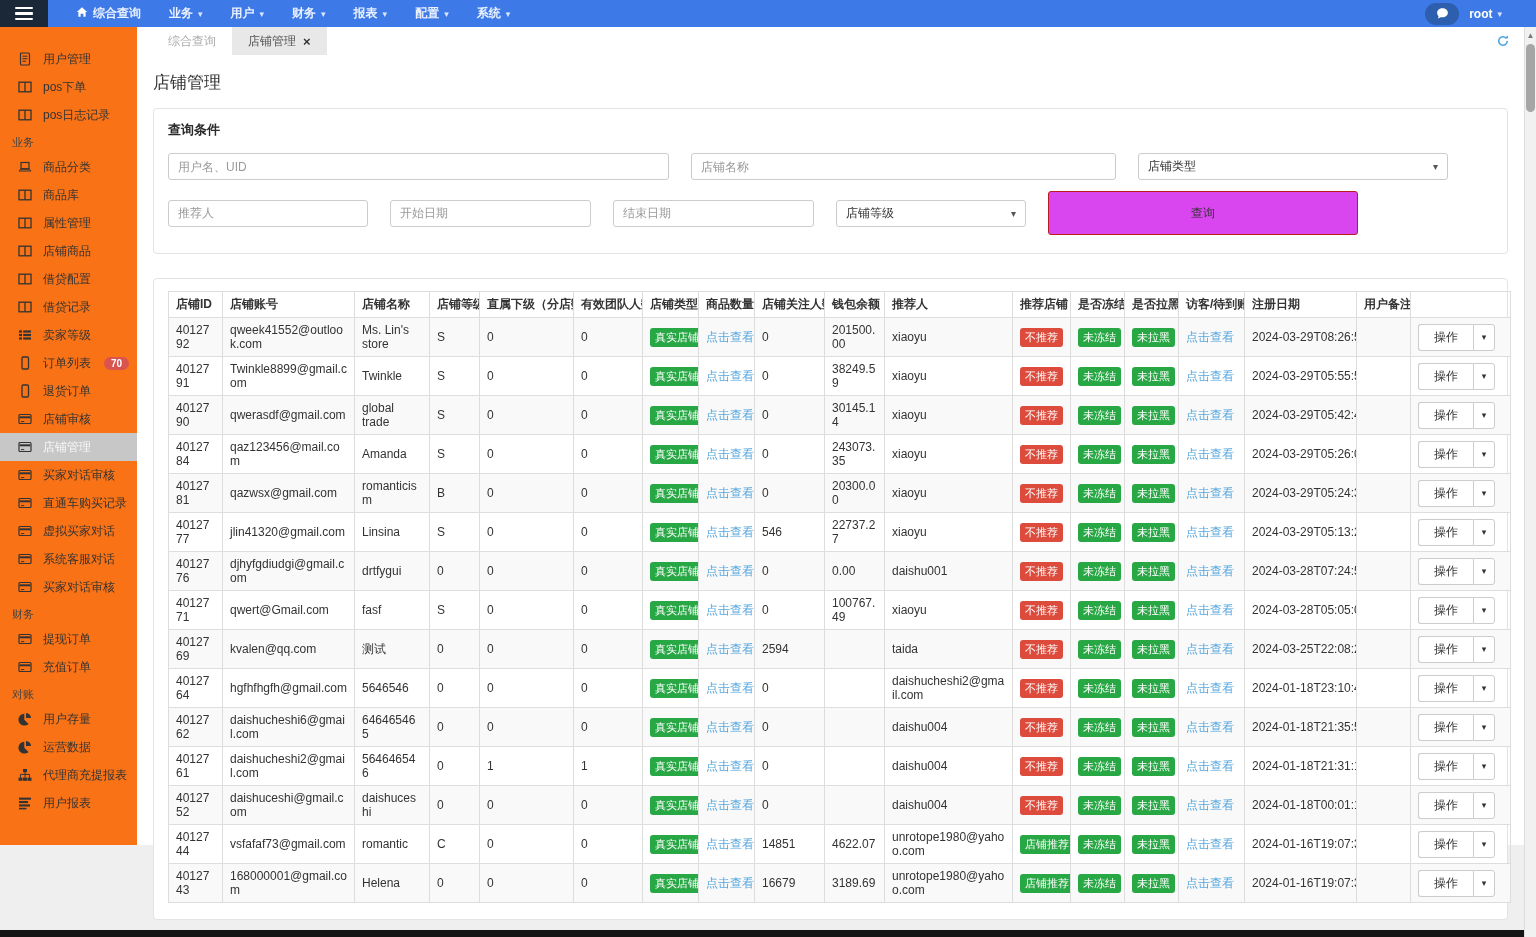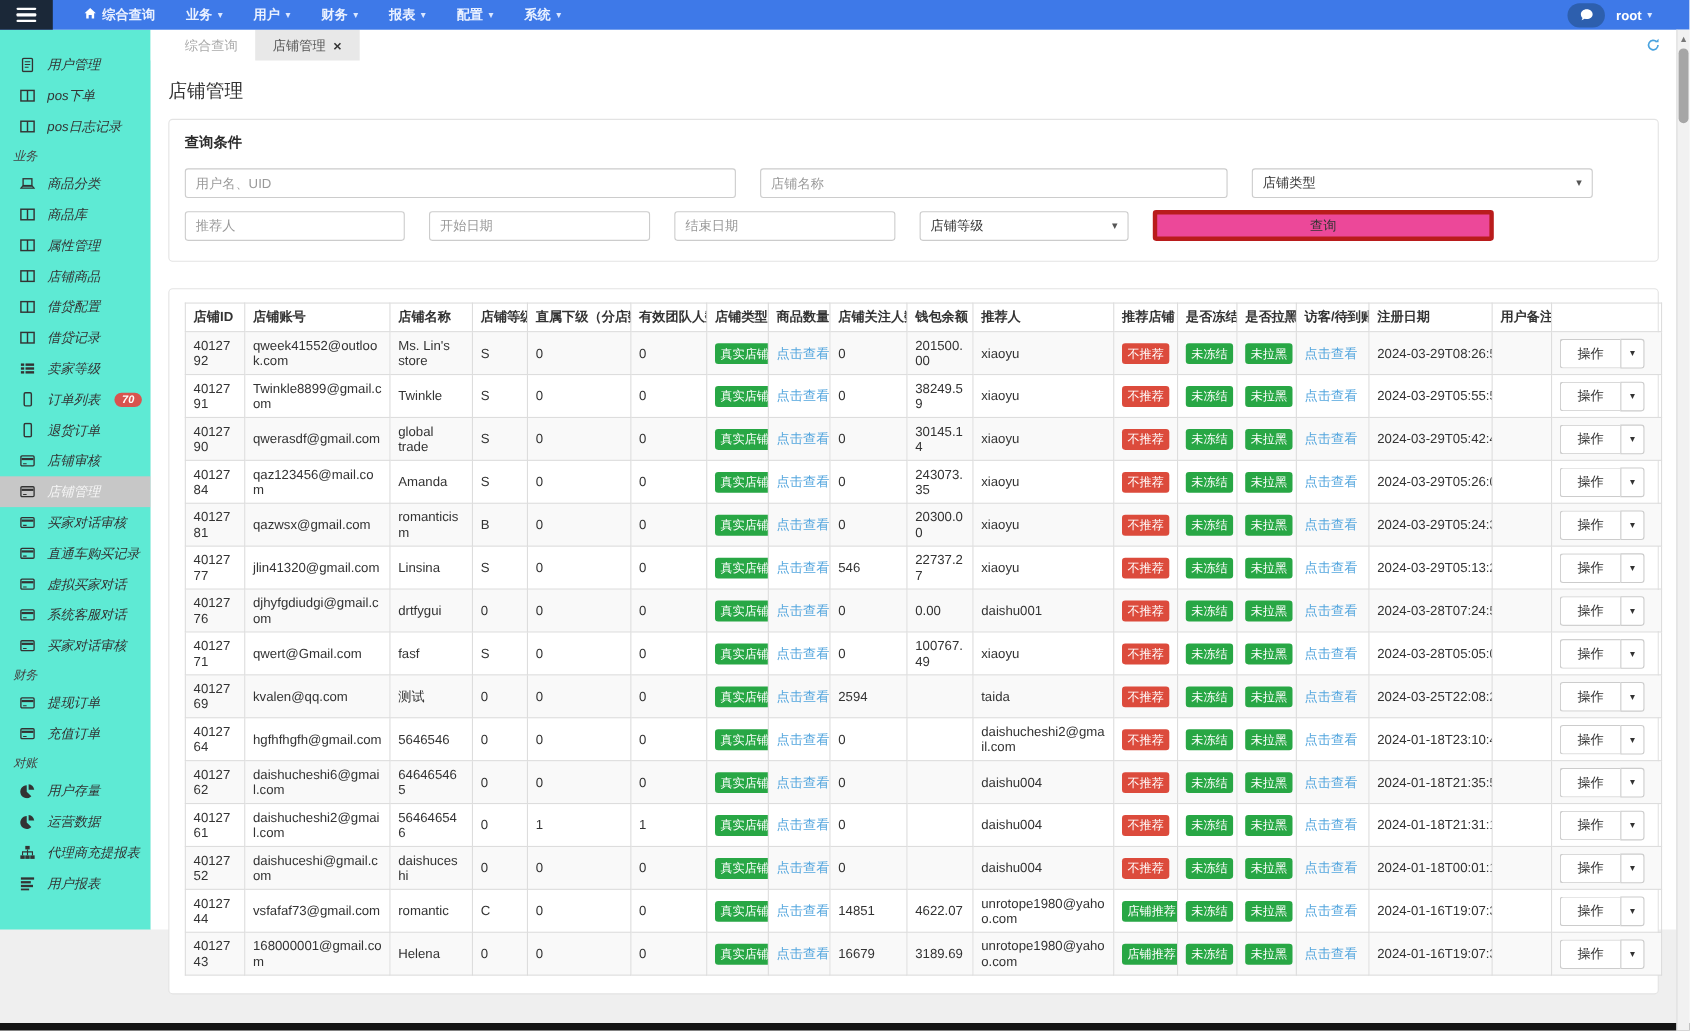--- a/index.html
+++ b/index.html
@@ -14,21 +14,21 @@
   .nav-menu { display:flex; align-items:center; height:100%; margin-left:14px; }
   .nav-item { display:flex; align-items:center; gap:5px; padding:0 14px; height:100%; color:#eaf1ff; font-size:12px; font-weight:bold; cursor:pointer; white-space:nowrap; }
   .nav-item .caret { font-size:9px; color:#dbe7ff; }
   .nav-right { margin-left:auto; display:flex; align-items:center; gap:10px; padding-right:34px;text-align:right; }
   .chat-btn { width:34px; height:22px; background:#2d5fae; border-radius:11px; display:flex; align-items:center; justify-content:center; cursor:pointer; }
   .user-chip { display:flex; align-items:center; gap:5px; color:#fff; font-size:12px; font-weight:bold; cursor:pointer; }
   .user-chip .caret { font-size:9px; color:#dbe7ff; }
 
   
   .body-row { position:absolute; top:27px; left:0; width:1536px; height:903px; background:#efefef; }
-  .sidebar { position:absolute; top:0; left:0; width:137px; height:818px; background:#5eead4; padding-top:18px;font-style:italic; }
+  .sidebar { position:absolute; top:0; left:0; width:137px; height:818px; background:#f97316; padding-top:18px; }
   .side-item { display:flex; align-items:center; height:28px; padding-left:18px; gap:11px; font-size:12px; color:#333; cursor:pointer; }
   .side-item .s-icon { width:14px; height:14px; display:flex; align-items:center; justify-content:center; }
   .side-item.active { background:#c7c7c7; color:#f6f6f6; }
   .side-section { height:24px; line-height:26px; padding-left:12px; font-size:11px; color:#444; }
   .side-badge { background:#d9534f; color:#fff; font-size:10px; font-weight:bold; border-radius:9px; padding:1px 7px; margin-left:2px; }
 
   .main { position:absolute; top:0; left:137px; width:1387px; height:818px; background:#fff; }
   .tabbar { position:relative; height:28px; background:#fff; display:flex; align-items:flex-end; padding-left:15px; }
   .tab { height:28px; line-height:28px; padding:0 16px; font-size:12px; color:#aaa; cursor:pointer; display:flex; align-items:center; gap:7px; }
   .tab.active { background:#e8e8e8; color:#555; }
@@ -47,21 +47,21 @@
   .qinput { height:27px; border:1px solid #ccc; border-radius:3px; padding:0 9px; font-size:12px; color:#333; font-family:inherit; outline:none; }
   .qinput::placeholder { color:#999; }
   .w-lg  { width:501px; }
   .w-lg2 { width:425px; }
   .w-sel { width:310px; }
   .w-sm  { width:200px; }
   .w-sm2 { width:201px; }
   .w-sm3 { width:190px; }
   .select-wrap { position:relative; height:27px; border:1px solid #ccc; border-radius:3px; background:#fff; display:flex; align-items:center; padding:0 9px; font-size:12px; color:#333; cursor:pointer; }
   .select-wrap .caret { position:absolute; right:9px; color:#555; font-size:10px; }
-  .query-btn { width:310px; height:28px; background:#ec4899; border:4px solid #b91c1c; border-radius:3px; font-size:12px; color:#333; cursor:pointer; font-family:inherit; }
+  .query-btn { width:310px; height:44px; background:#d946ef; border:1px solid #b91c1c; border-radius:3px; font-size:12px; color:#333; cursor:pointer; font-family:inherit; }
 
   
   table.results { width:100%; border-collapse:collapse; table-layout:fixed; }
   .results th, .results td { border:1px solid #ddd; font-size:12px; text-align:left; padding:5px 7px; overflow:hidden; }
   .results th { font-weight:bold; color:#333; padding:4px 7px; white-space:nowrap; }
   .results td { height:31px; color:#333; word-wrap:break-word; }
   .results tbody tr:nth-child(odd) { background:#f9f9f9; }
   .td-date { font-size:11px; white-space:nowrap; }
   .badge { display:inline-block; font-size:11px; color:#fff; border-radius:3px; padding:2px 5px; white-space:nowrap; }
   .badge-green { background:#28a745; }

